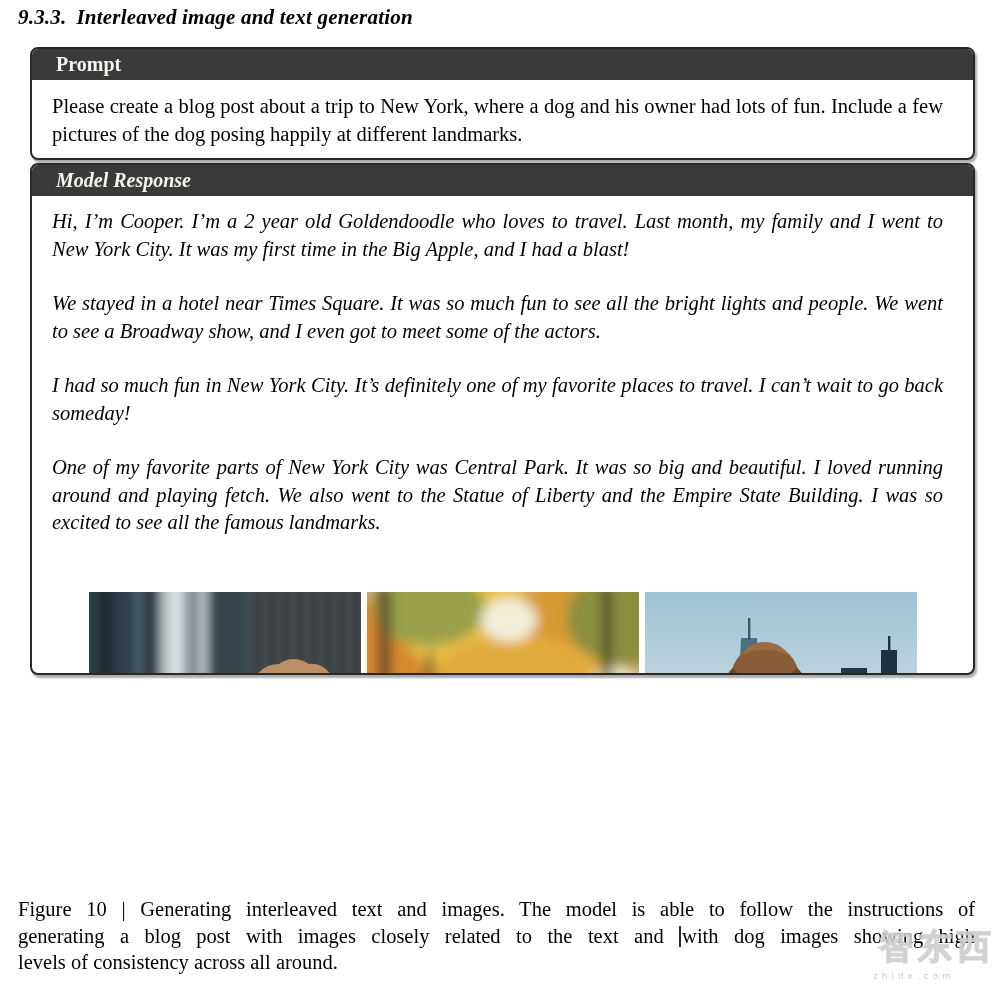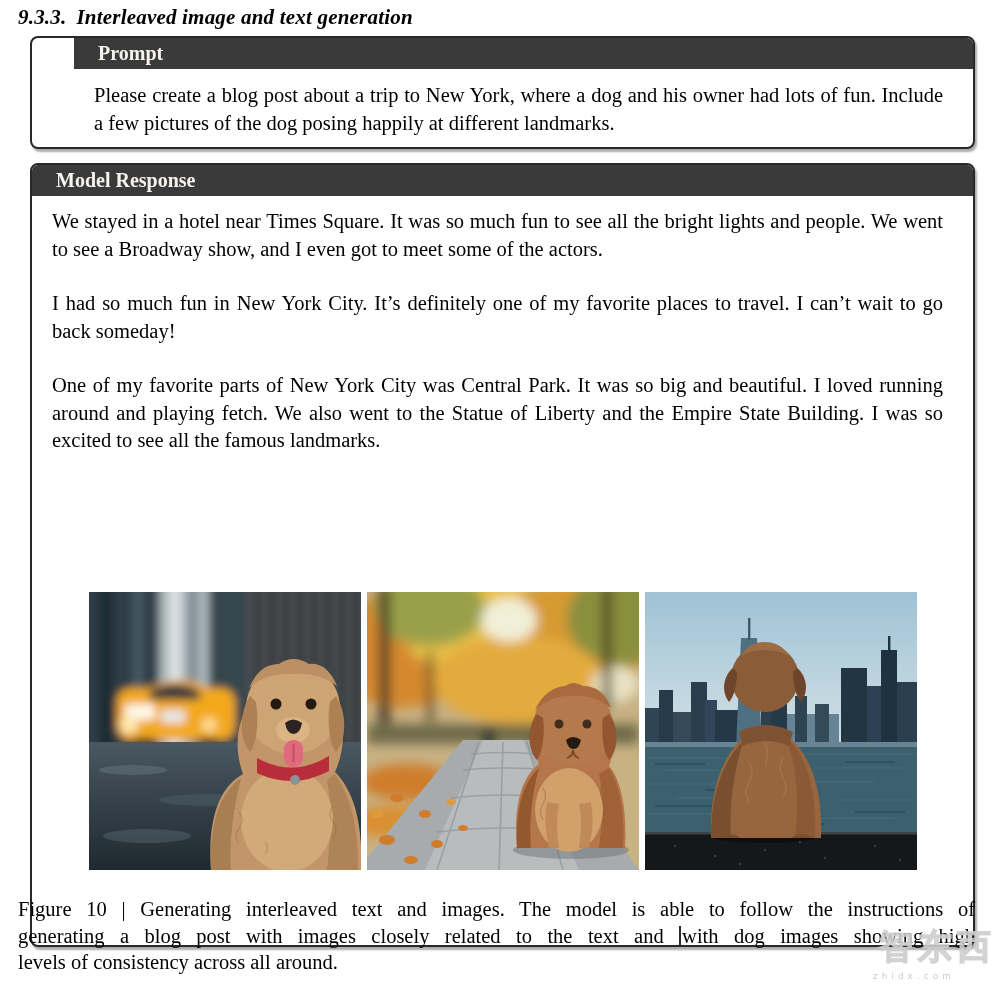--- a/index.html
+++ b/index.html
@@ -10,22 +10,22 @@
   .section-heading{
     position:absolute;left:18px;top:5px;margin:0;
     font-size:21px;font-weight:bold;font-style:italic;letter-spacing:.2px;
   }
   .section-heading .num{margin-right:10px;}
   .qa-box{
     position:absolute;left:30px;width:945px;box-sizing:border-box;
     border:2px solid #282828;border-radius:8px;background:#fff;overflow:hidden;
     box-shadow:2px 3px 2px rgba(70,70,70,.45);
   }
-  .box-prompt{top:36px;height:113px;padding-left:42px;}
-  .box-response{top:163px;height:784px;}
+  .box-prompt{top:47px;height:113px;}
+  .box-response{top:163px;height:512px;font-style:italic;}
   .qa-header{
     background:#3a3a3a;color:#f7f4ee;font-weight:bold;font-size:20px;
     padding:3px 24px 4px 24px;line-height:24px;
   }
   .qa-body{padding:12px 20px 0 20px;}
   .qa-body p{
     margin:0 10px 27px 0;font-size:20.5px;line-height:27.5px;text-align:justify;
   }
   .box-prompt .qa-body{padding-top:13px;}
   .photo-row{
@@ -72,20 +72,21 @@
   <section class="qa-box box-prompt">
     <div class="qa-header">Prompt</div>
     <div class="qa-body">
       <p>Please create a blog post about a trip to New York, where a dog and his owner had lots of fun. Include a few pictures of the dog posing happily at different landmarks.</p>
     </div>
   </section>
 
   <section class="qa-box box-response">
     <div class="qa-header">Model Response</div>
     <div class="qa-body">
+      <p>Hi, I’m Cooper. I’m a 2 year old Goldendoodle who loves to travel. Last month, my family and I went to New York City. It was my first time in the Big Apple, and I had a blast!</p>
       <p>We stayed in a hotel near Times Square. It was so much fun to see all the bright lights and people. We went to see a Broadway show, and I even got to meet some of the actors.</p>
       <p>I had so much fun in New York City. It’s definitely one of my favorite places to travel. I can’t wait to go back someday!</p>
       <p>One of my favorite parts of New York City was Central Park. It was so big and beautiful. I loved running around and playing fetch. We also went to the Statue of Liberty and the Empire State Building. I was so excited to see all the famous landmarks.</p>
     </div>
 
     <div class="photo-row">
 
       <figure class="photo">
         <svg viewBox="0 0 272 278">
           <defs>

